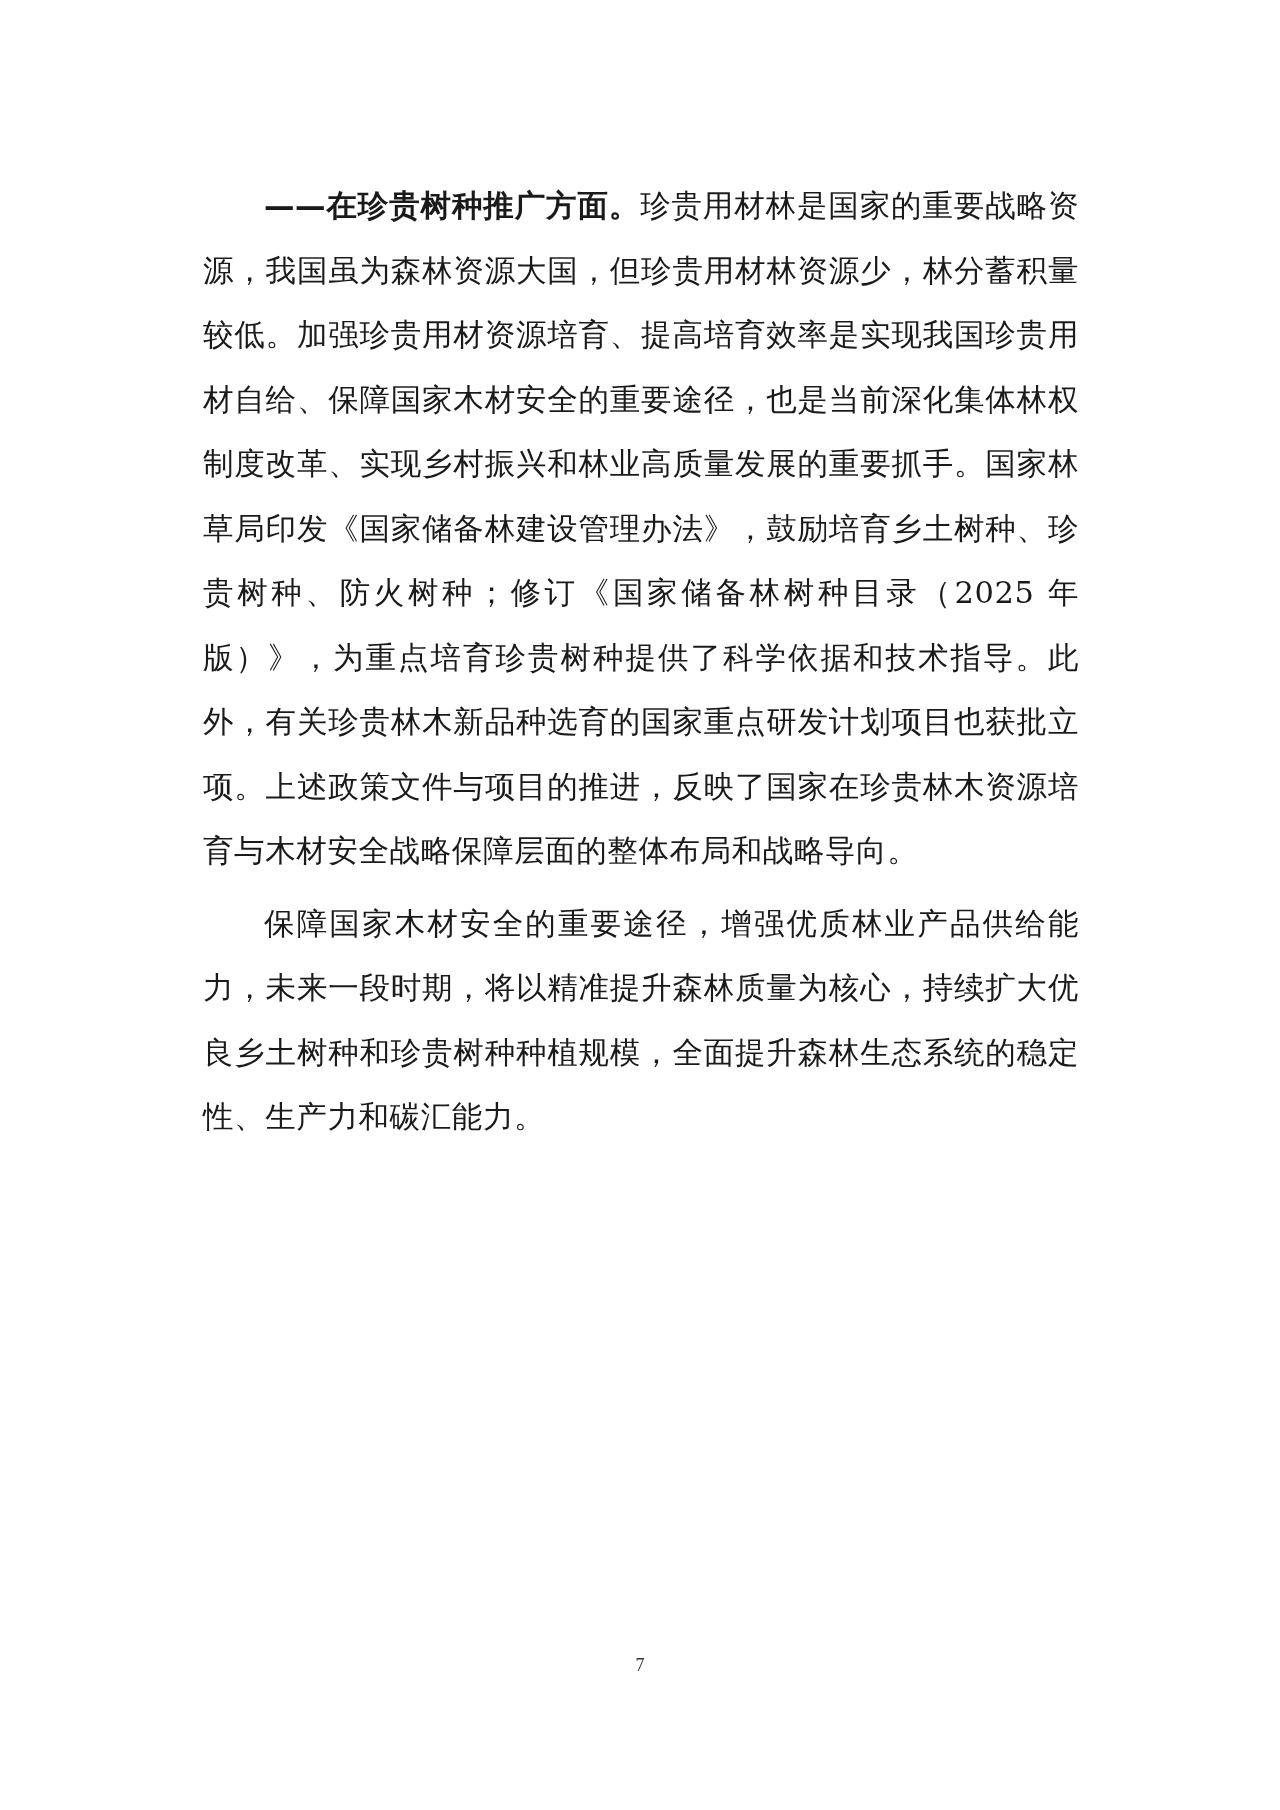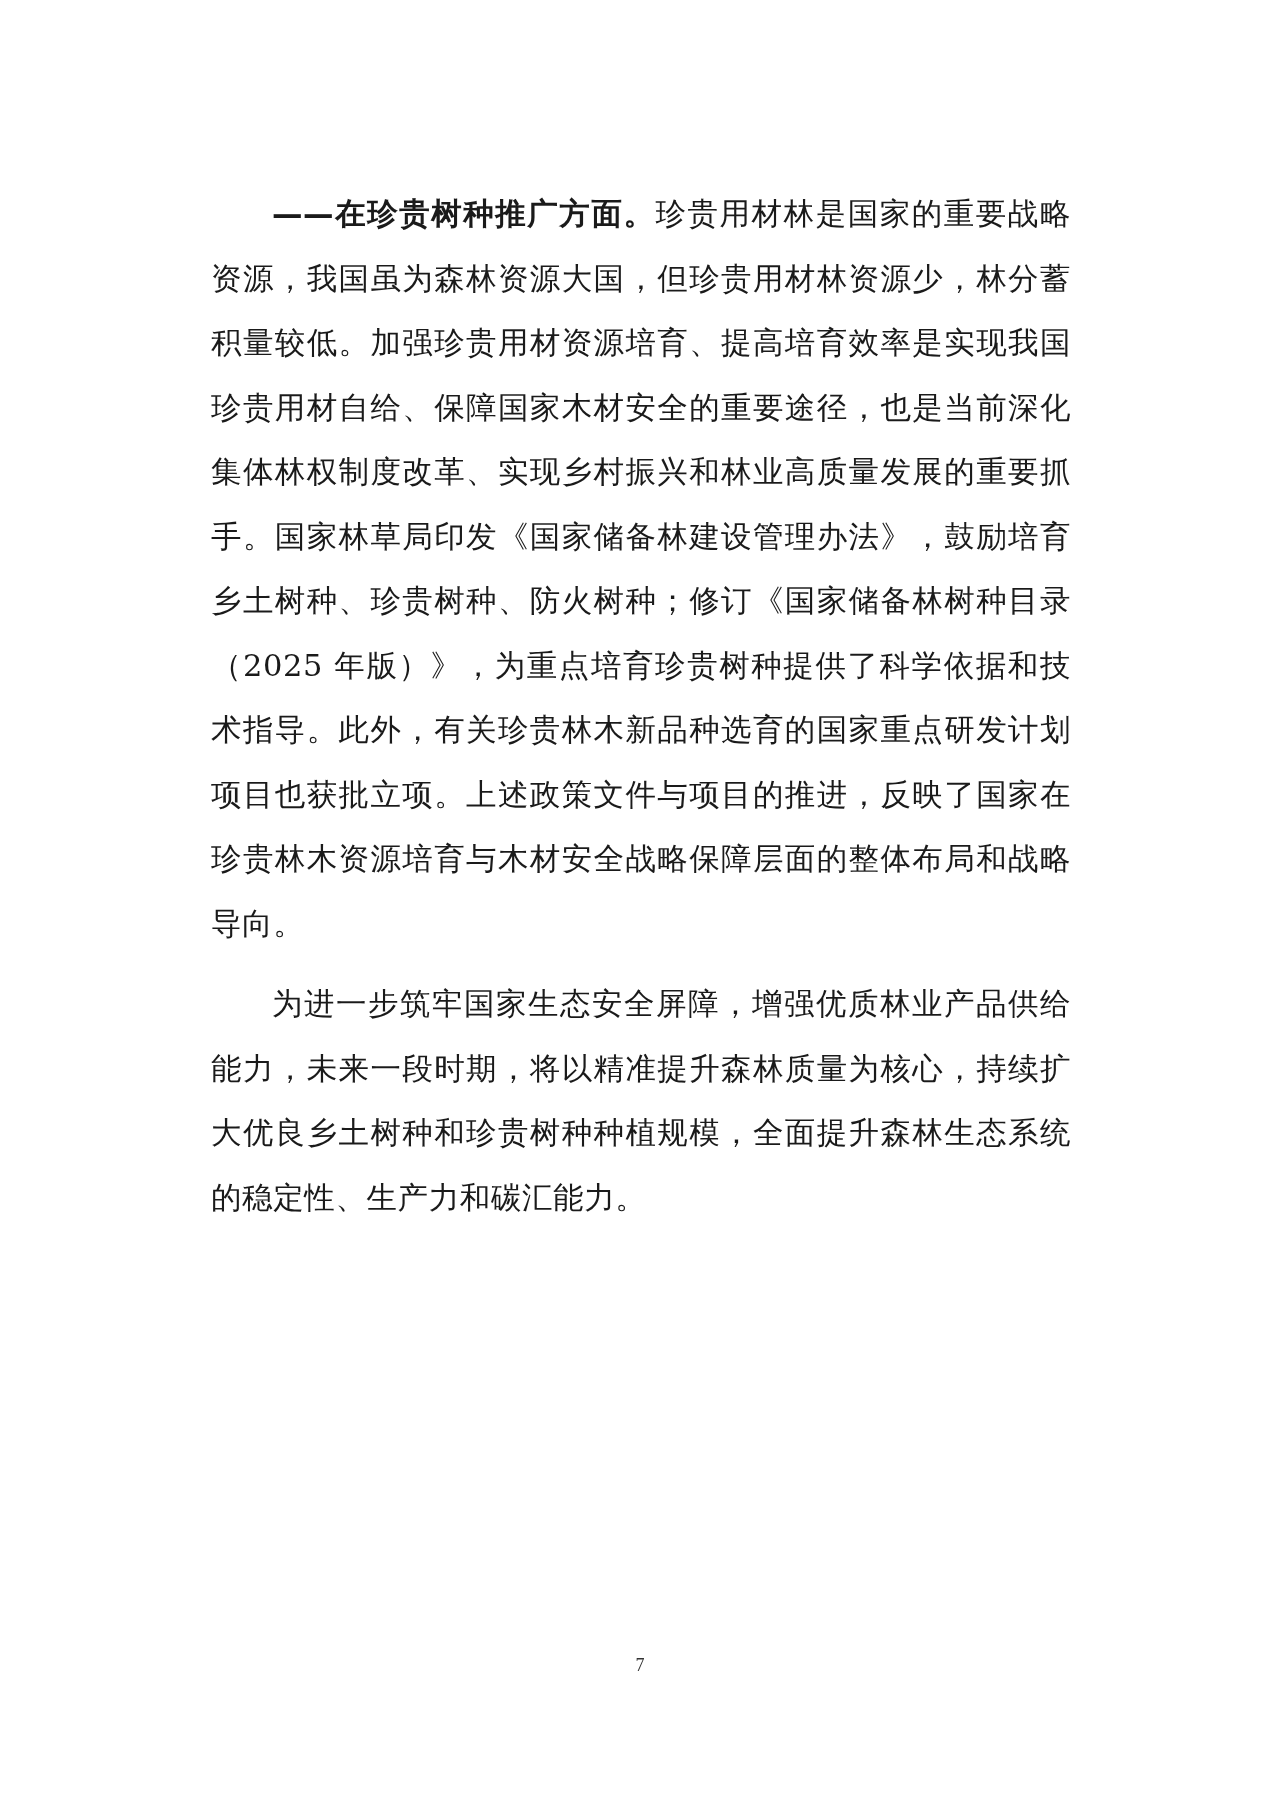--- a/index.html
+++ b/index.html
@@ -15,21 +15,21 @@
     font-family: "DejaVu Serif", "Liberation Serif", serif;
     color: #1a1a1a;
   }
   .page {
     position: absolute;
     left: 195px;
     top: 166px;
     width: 892px;
   }
   .para {
-    margin: 16px;
+    margin: 8px;
     font-size: 30.5px;
     line-height: 64.5px;
     text-align: justify;
     text-justify: inter-character;
     text-indent: 2em;
     letter-spacing: 0.6px;
   }
   .lead {
     font-family: "DejaVu Sans", "Liberation Sans", sans-serif;
     font-weight: bold;
@@ -43,16 +43,16 @@
     font-family: "Liberation Serif", "DejaVu Serif", serif;
     font-size: 18px;
     color: #333333;
   }
 </style>
 </head>
 <body>
 
 <div class="page">
   <p class="para"><span class="lead">——在珍贵树种推广方面。</span><span>珍贵用材林是国家的重要战略资源，我国虽为森林资源大国，但珍贵用材林资源少，林分蓄积量较低。加强珍贵用材资源培育、提高培育效率是实现我国珍贵用材自给、保障国家木材安全的重要途径，也是当前深化集体林权制度改革、实现乡村振兴和林业高质量发展的重要抓手。国家林草局印发《国家储备林建设管理办法》，鼓励培育乡土树种、珍贵树种、防火树种；修订《国家储备林树种目录（2025 年版）》，为重点培育珍贵树种提供了科学依据和技术指导。此外，有关珍贵林木新品种选育的国家重点研发计划项目也获批立项。上述政策文件与项目的推进，反映了国家在珍贵林木资源培育与木材安全战略保障层面的整体布局和战略导向。</span></p>
-  <p class="para"><span>为进一步筑牢国家生态安全屏障，增强优质林业产品供给能力，未来一段时期，将以精准提升森林质量为核心，持续扩大优良乡土树种和珍贵树种种植规模，全面提升森林生态系统的稳定性、生产力和碳汇能力。</span></p>
+  <p class="para"><span>保障国家木材安全的重要途径，增强优质林业产品供给能力，未来一段时期，将以精准提升森林质量为核心，持续扩大优良乡土树种和珍贵树种种植规模，全面提升森林生态系统的稳定性、生产力和碳汇能力。</span></p>
 </div>
 
 <div class="page-number">7</div>
 
 </body></html>

